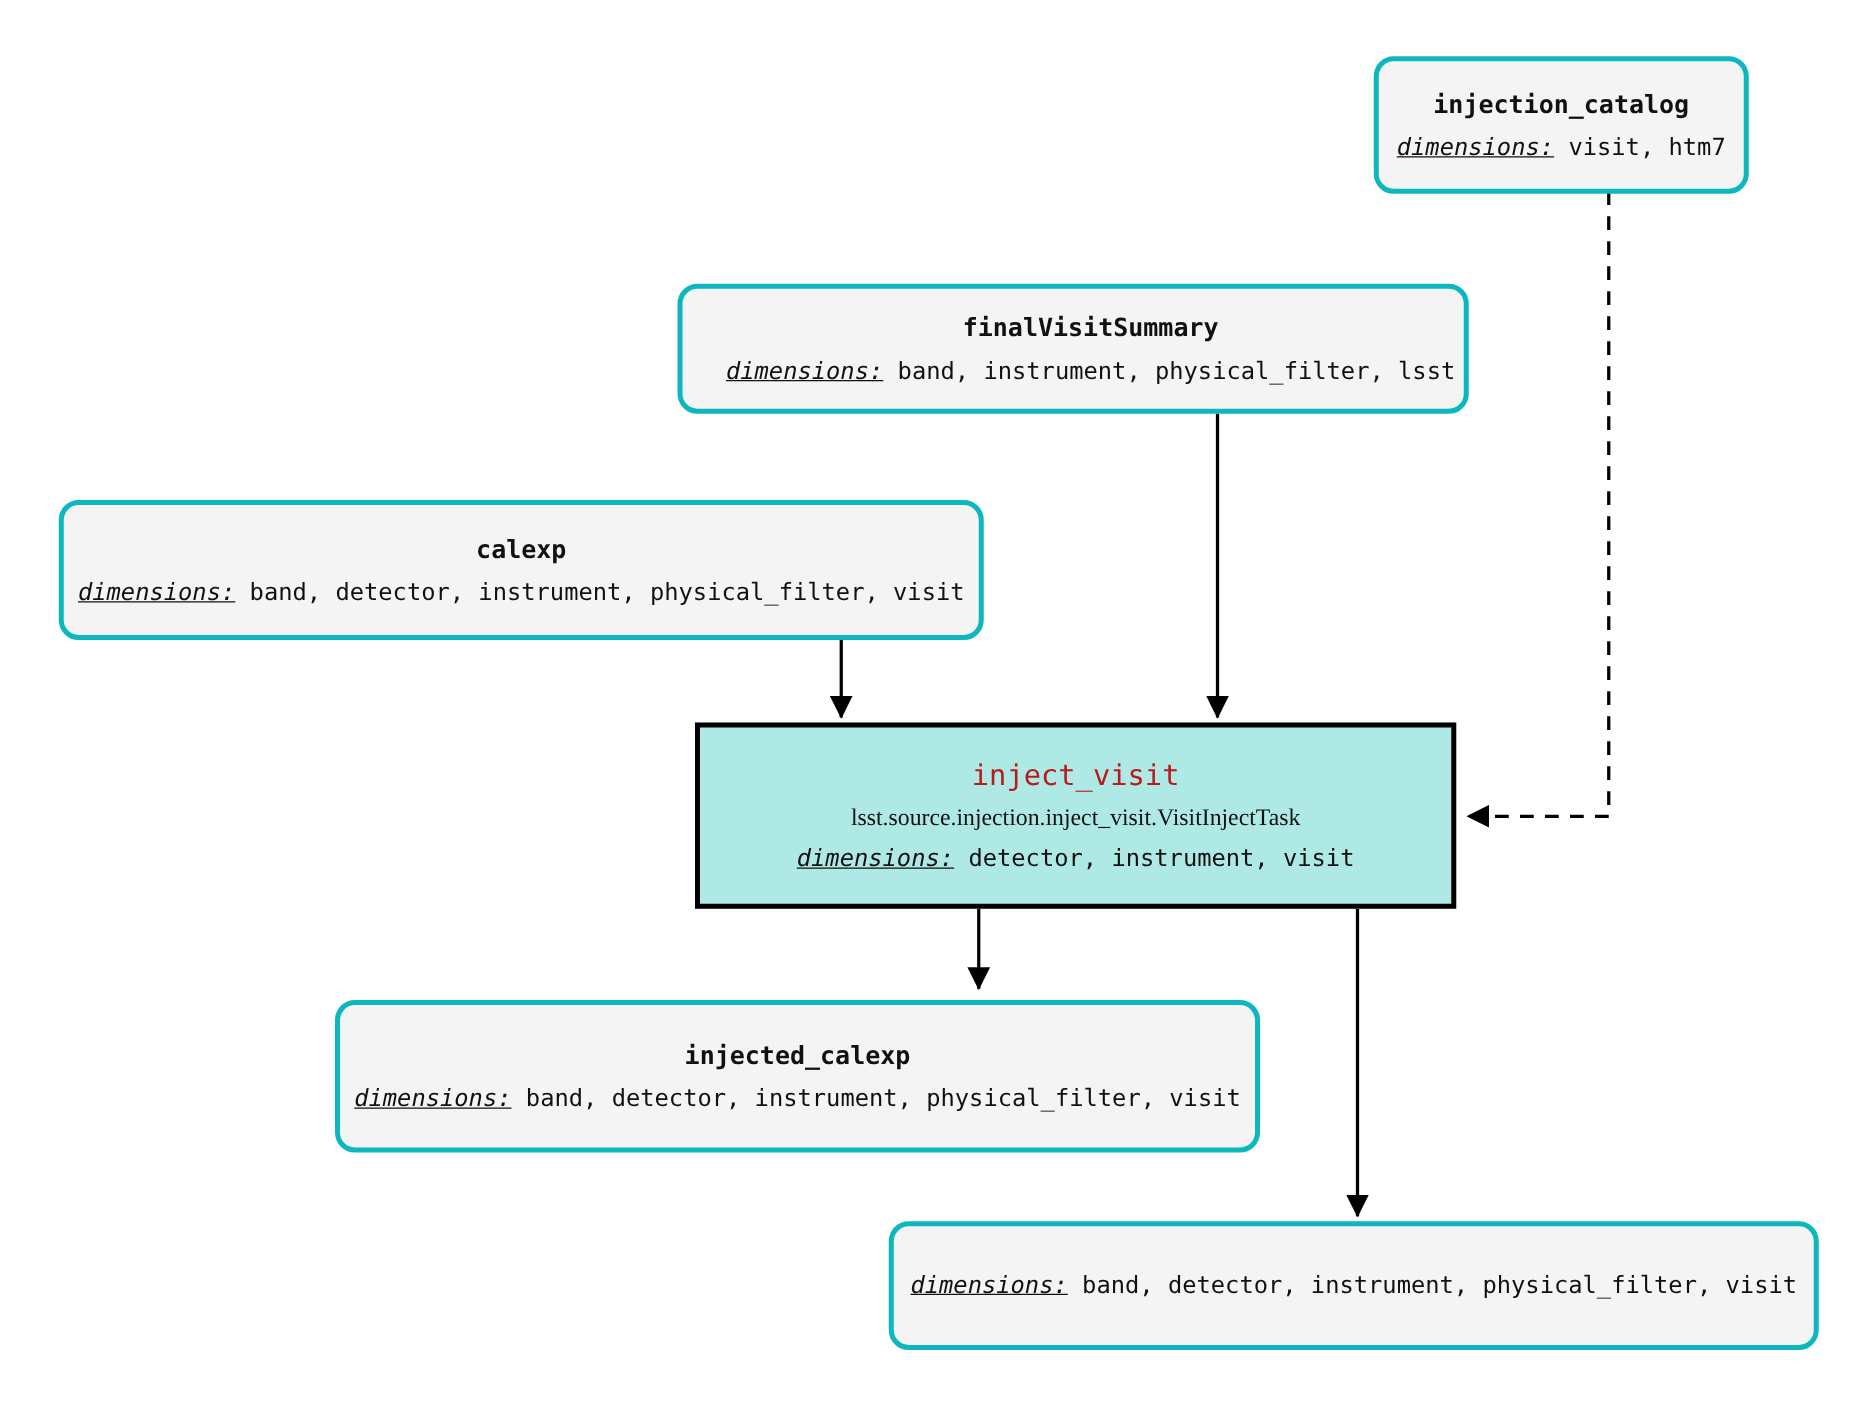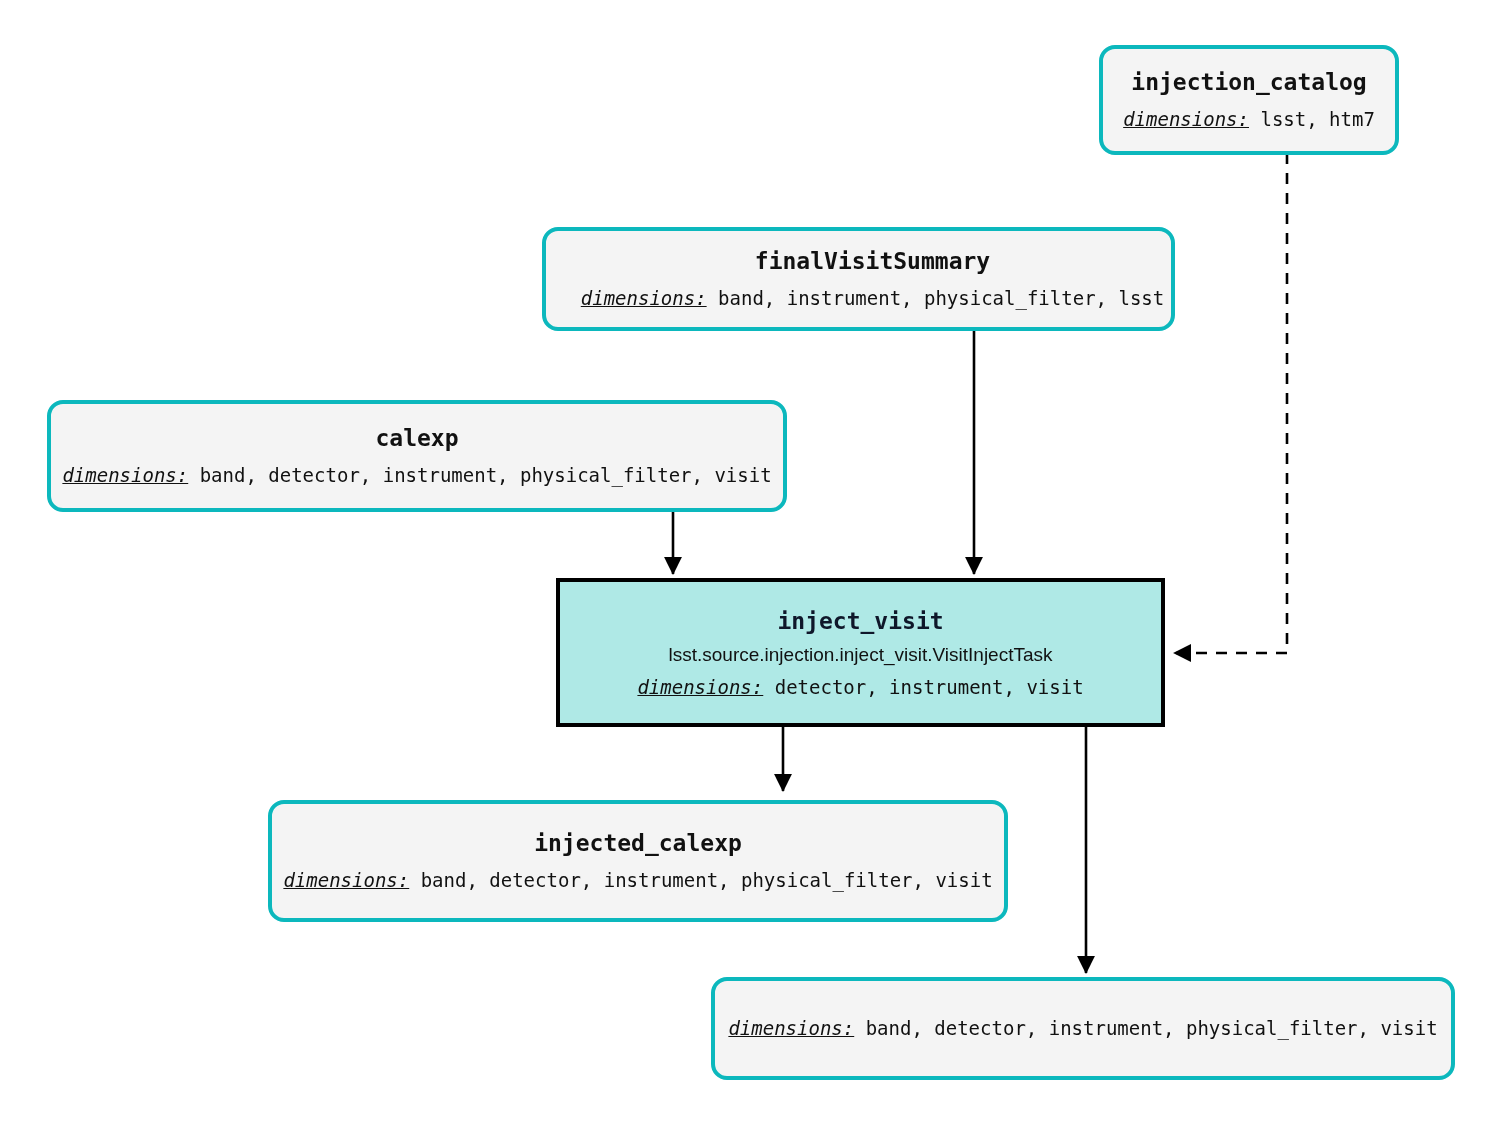--- a/index.html
+++ b/index.html
@@ -26,21 +26,21 @@
     justify-content: center;
     text-align: center;
     background: #f4f4f4;
     border: 4px solid #0cb8bd;
     border-radius: 16px;
     z-index: 3;
   }
   .node .title {
     font-family: "DejaVu Sans Mono", monospace;
     font-weight: bold;
-    font-size: 23px;
+    font-size: 20px;
     color: #111111;
     letter-spacing: 0px;
     line-height: 1.1;
     margin-bottom: 14px;
     white-space: nowrap;
   }
   .node .dims {
     font-family: "DejaVu Sans Mono", monospace;
     font-size: 19px;
     color: #111111;
@@ -61,28 +61,28 @@
     align-items: center;
     justify-content: center;
     text-align: center;
     background: #afe9e6;
     border: 4px solid #000000;
     border-radius: 0;
     z-index: 3;
   }
   .task .title {
     font-family: "DejaVu Sans Mono", monospace;
-    font-weight: bold;
+    font-weight: normal;
     font-size: 23px;
-    color: #0f172a;
+    color: #b91c1c;
     margin-bottom: 10px;
     white-space: nowrap;
   }
   .task .cls {
-    font-family: Liberation Sans, sans-serif;
+    font-family: Liberation Serif, serif;
     font-size: 19px;
     color: #111111;
     margin-bottom: 10px;
     white-space: nowrap;
     text-align: center;
   }
   .task .dims {
     font-family: "DejaVu Sans Mono", monospace;
     font-size: 19px;
     color: #111111;
@@ -119,21 +119,21 @@
 
     <path d="M 783 727 L 783 791" stroke="#000000" stroke-width="2.6" fill="none" marker-end="url(#arrow)"></path>
 
     <path d="M 1086 727 L 1086 973" stroke="#000000" stroke-width="2.6" fill="none" marker-end="url(#arrow)"></path>
   </svg>
 
   <div class="node" style="left:1099px; top:45px; width:300px; height:110px;">
     <div class="title">injection_catalog</div>
     <div class="dims">
       <span class="kw">dimensions:</span>
-      <span>lsst, htm7</span>
+      <span>visit, htm7</span>
     </div>
   </div>
 
   <div class="node" style="left:542px; top:227px; width:633px; height:104px;padding-left:28px;">
     <div class="title">finalVisitSummary</div>
     <div class="dims">
       <span class="kw">dimensions:</span>
       <span>band, instrument, physical_filter, lsst</span>
     </div>
   </div>

